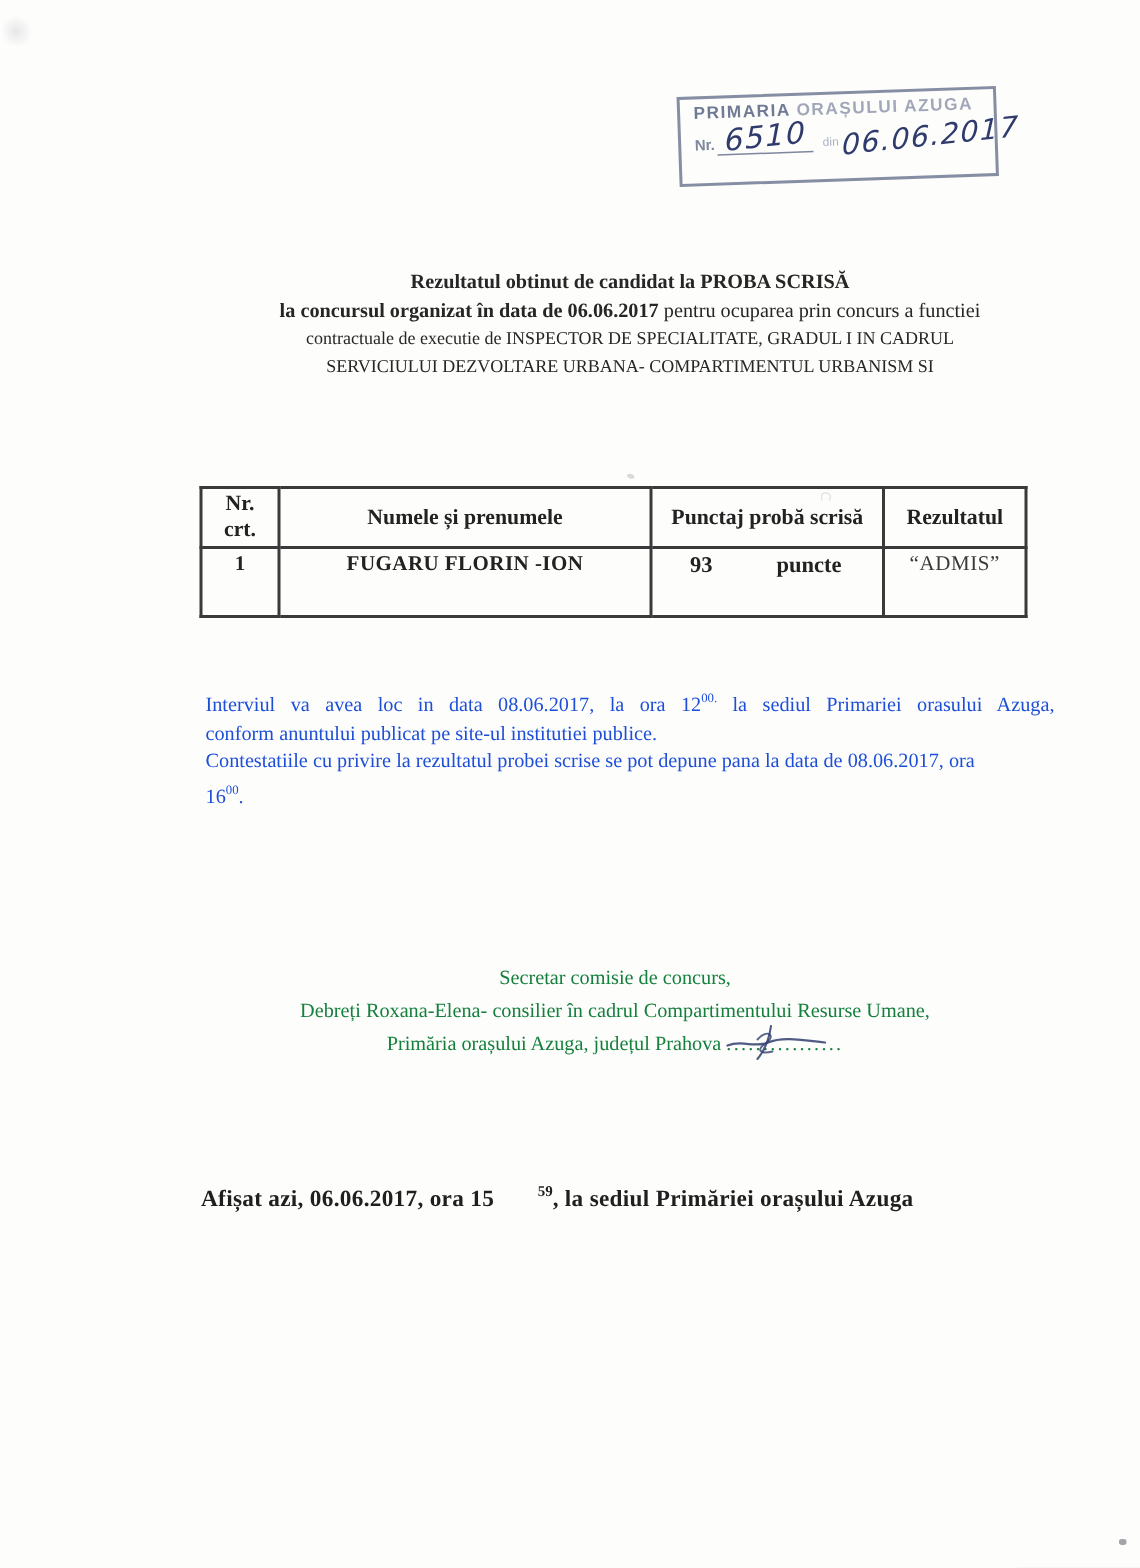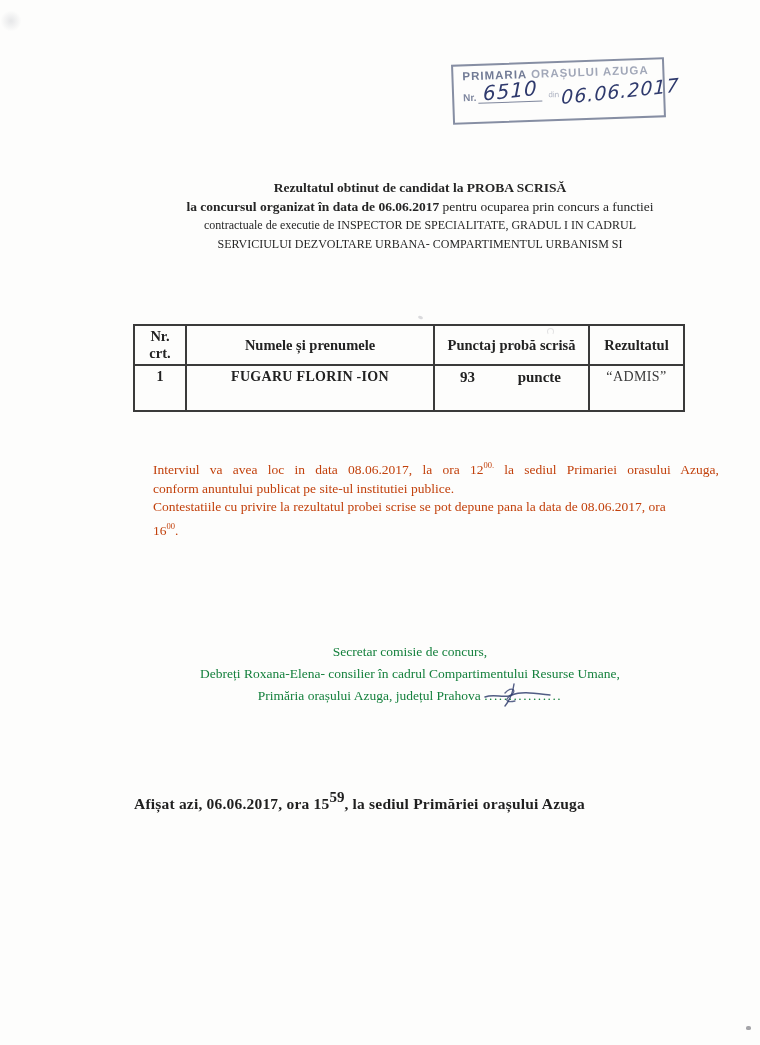--- a/index.html
+++ b/index.html
@@ -57,40 +57,40 @@
   .doc-table th { height:38px; font-size:14.5px; font-weight:700; line-height:17px; vertical-align:middle; }
   .doc-table td { height:41px; vertical-align:top; padding-top:3px; font-size:14px; }
   .cell-center { text-align:center; }
   .td-nr { font-weight:700; font-size:14.5px; }
   .td-name { font-weight:700; font-size:15.5px; letter-spacing:.3px; }
   .score-wrap { display:flex; justify-content:space-between; padding:0 24px 0 22px; font-weight:700; font-size:15px;text-align:center; }
   .td-result { font-size:13.5px; letter-spacing:.4px; color:#3a3a3a;text-align:center; }
 
   
   .body-text {
-    position:absolute; left:153px; top:456px; width:566px;
-    font-size:13.5px; line-height:18.5px; color:#c2410c;
+    position:absolute; left:137px; top:456px; width:566px;
+    font-size:13.5px; line-height:18.5px; color:#1d4ed8;
   }
   .just { text-align:justify; text-align-last:justify; }
   .sup { font-size:8.5px; vertical-align:6px; letter-spacing:0; }
 
   
   .signature {
     position:absolute; left:60px; top:641px; width:700px;
     text-align:center; font-size:13.5px; line-height:22px; color:#15803d;
   }
   .dots { letter-spacing:1.5px; }
   .sig-svg { position:absolute; left:483px; top:681px; width:70px; height:28px; }
 
   
   .footer-line {
     position:absolute; left:134px; top:789px;
     font-weight:700; font-size:15.5px; color:#1f1f1f; letter-spacing:.2px;
   }
-  .footer-line .sup { font-size:15px; vertical-align:7px; }
+  .footer-line .sup { font-size:10px; vertical-align:7px;margin-left:29px; }
 
   
   .smudge-topleft {
     position:absolute; left:-4px; top:6px; width:30px; height:30px;
     background:radial-gradient(closest-side, rgba(110,115,130,.16), transparent 70%);
   }
   .speck-a { position:absolute; left:418px; top:316px; width:5px; height:3px; background:#bdbdc2; opacity:.55; border-radius:50%; transform:rotate(18deg); }
   .speck-b { position:absolute; left:547px; top:328px; width:5px; height:5px; border-radius:50%; border:1px solid rgba(120,120,130,.4); border-bottom-color:transparent; opacity:.5; }
   .speck-c { position:absolute; left:746px; top:1026px; width:5px; height:4px; background:#7e7e84; opacity:.7; border-radius:40%; }
 </style>

